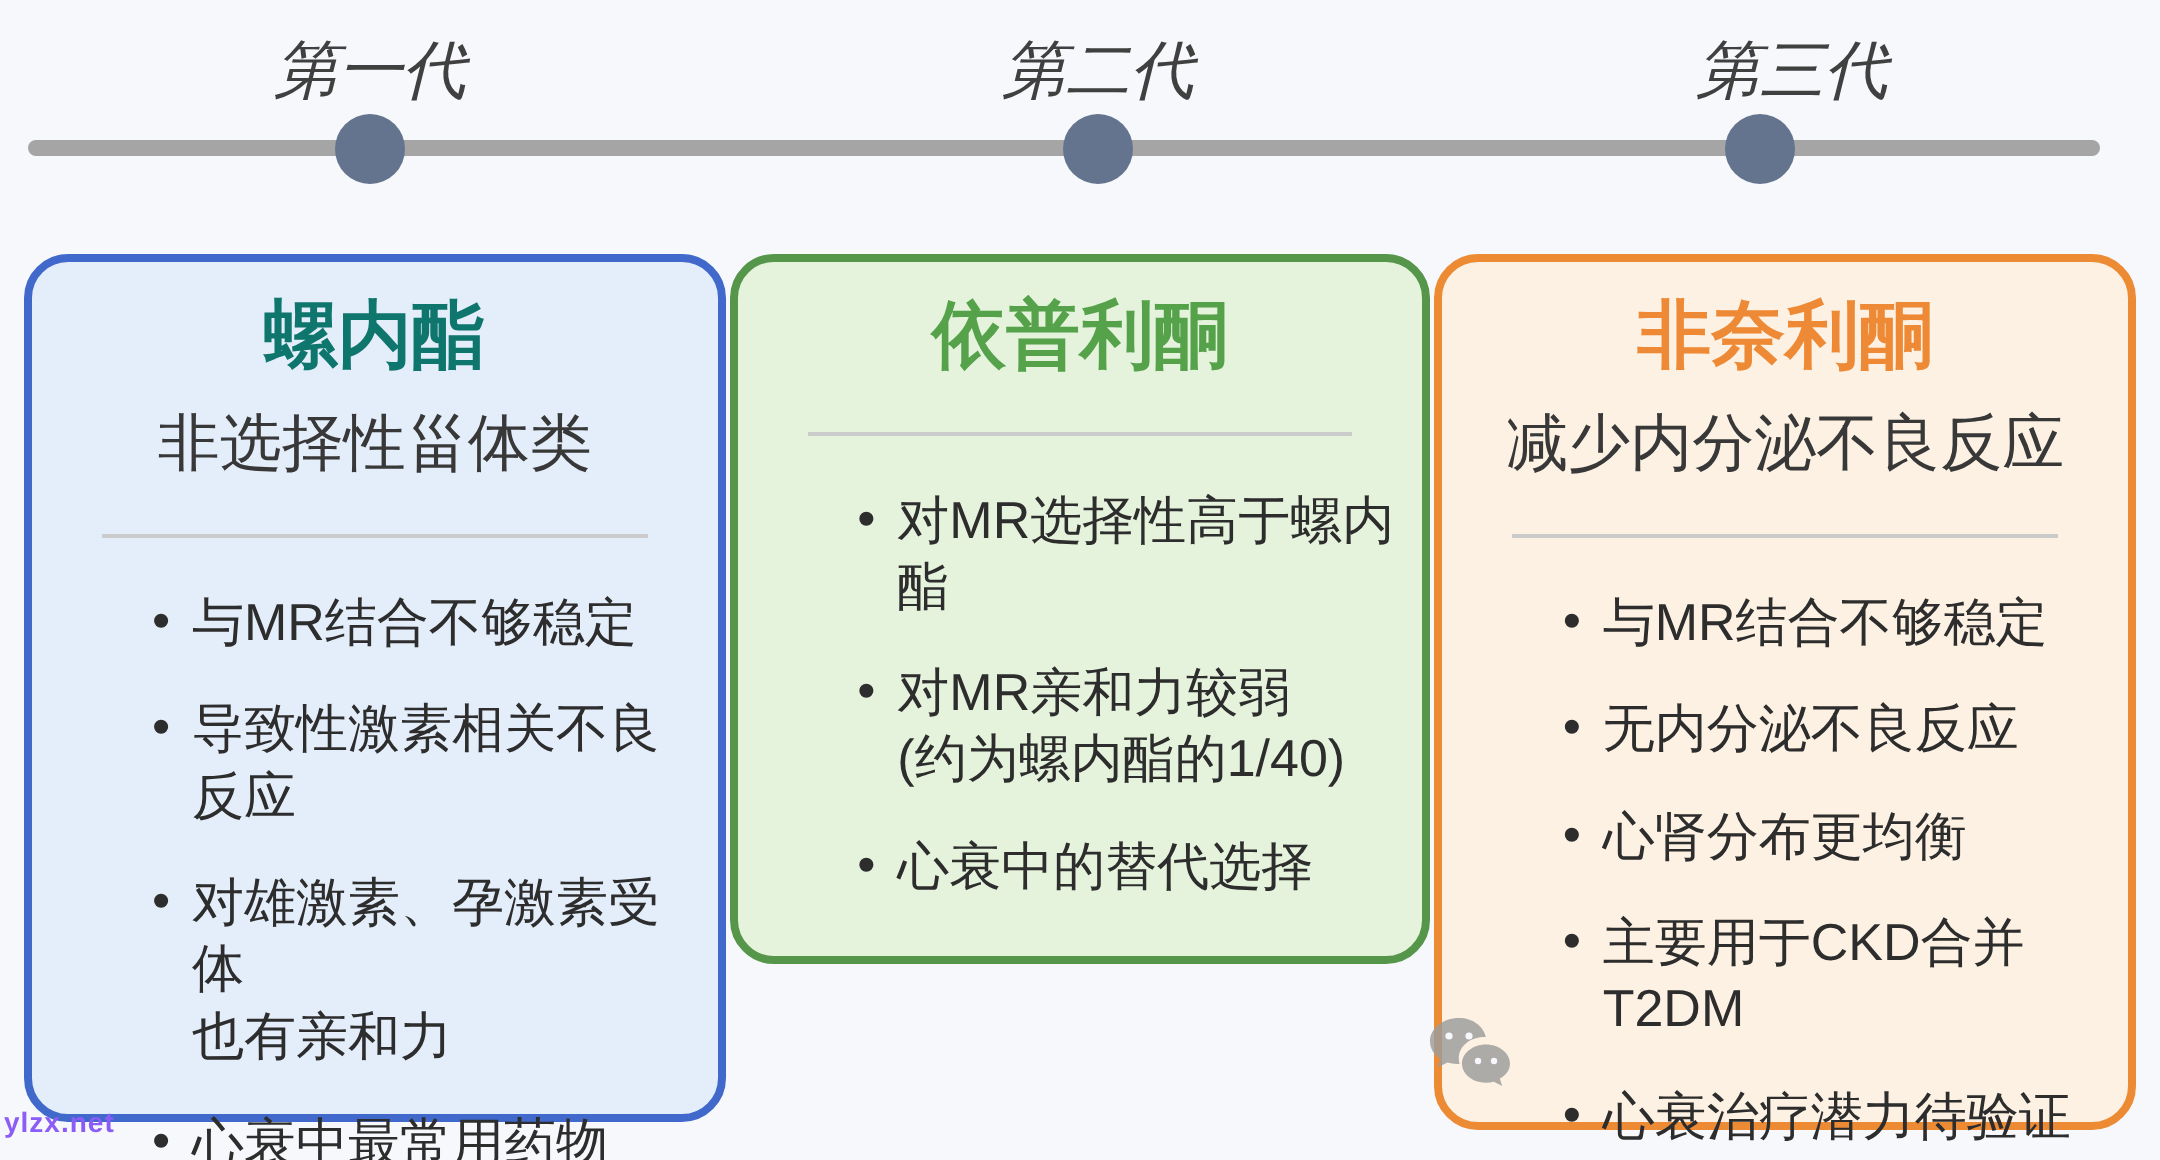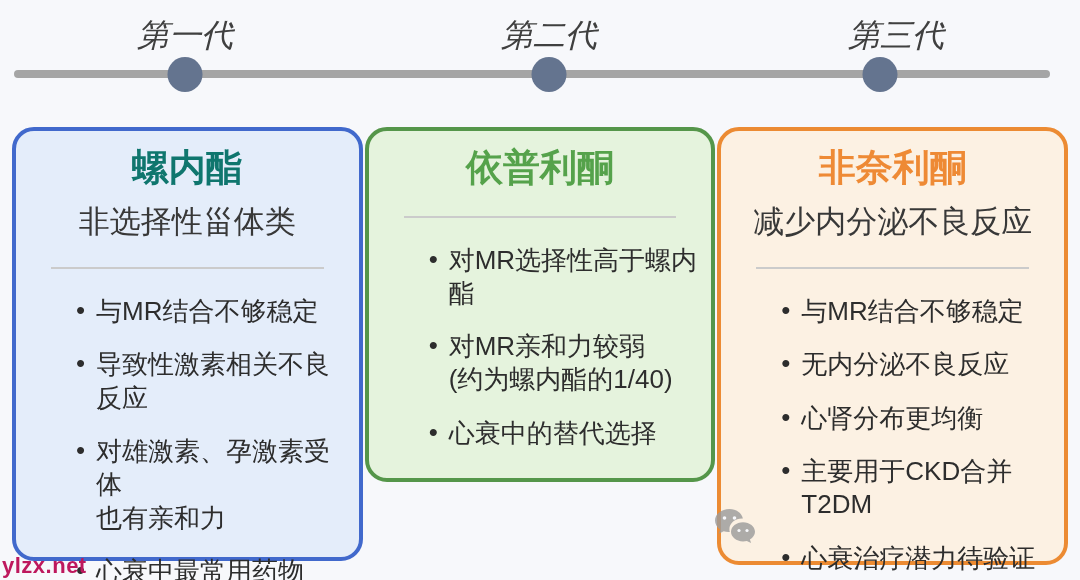--- a/index.html
+++ b/index.html
@@ -61,22 +61,22 @@
   .card-bullets li{
     position:relative;padding-left:22px;margin-bottom:20px;
     font-size:26px;line-height:1.28;color:#2d2d2d;white-space:pre-line;
   }
   .card-bullets li::before{
     content:"\2022";position:absolute;left:2px;top:-1px;color:#2d2d2d;
   }
   .gap-before{}
   
   .site-watermark{
-    position:absolute;left:2px;top:553px;font-size:22px;font-weight:700;
-    color:#be185d;letter-spacing:0.5px;
+    position:absolute;left:2px;top:553px;font-size:14px;font-weight:700;
+    color:#8b5cf6;letter-spacing:0.5px;
   }
   .wechat-watermark{
     position:absolute;left:712px;top:506px;display:flex;align-items:center;
     pointer-events:none;
   }
   .wechat-watermark .wm-text{
     font-size:34px;color:rgba(130,130,130,0.6);white-space:nowrap;
     letter-spacing:1px;margin-left:6px;
   }
 </style>

